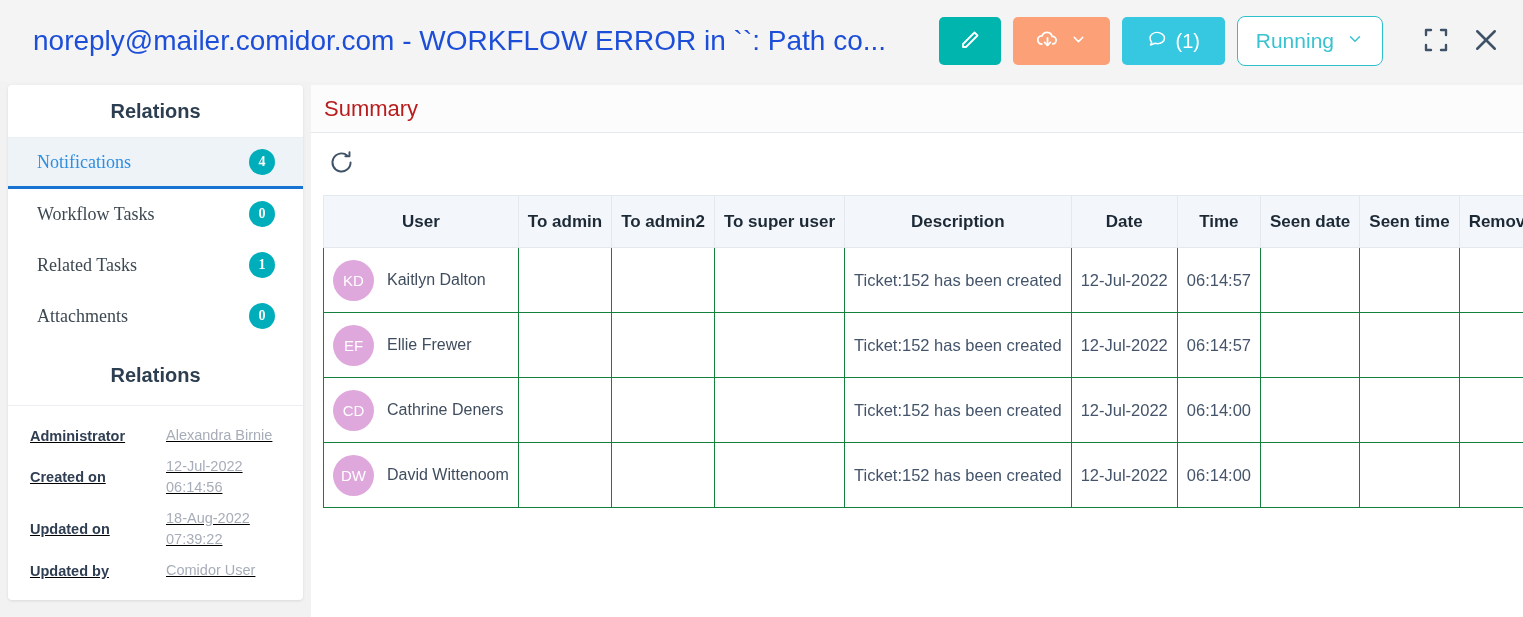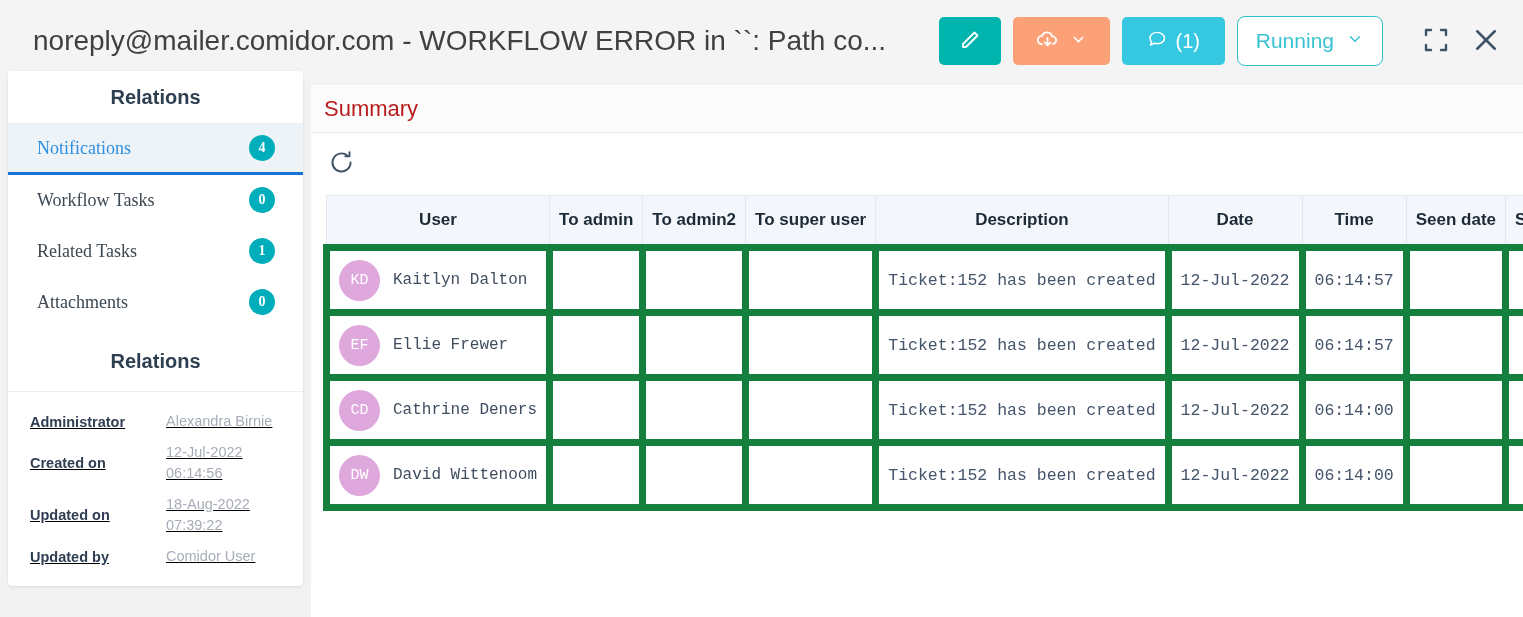--- a/index.html
+++ b/index.html
@@ -14,21 +14,21 @@
 
   
   .header {
     position: absolute; left: 0; top: 0; width: 1523px; height: 82px;
     background: #f4f4f4;
     display: flex; align-items: center;
   }
   .win-title {
     margin-left: 33px;
     font-size: 28px;
-    color: #404040;
+    color: #1d4ed8;
     white-space: nowrap;
     overflow: hidden;
     max-width: 880px;
     font-weight: 400;
   }
   .hdr-actions {
     position: absolute; right: 18px; top: 0; height: 82px;
     display: flex; align-items: center; gap: 12px;
   }
   .btn {
@@ -49,21 +49,21 @@
   }
   .icon-btn {
     background: none; border: none; cursor: pointer; padding: 0;
     display: flex; align-items: center; justify-content: center;
     width: 38px; height: 38px;
   }
   .sep { width: 10px; }
 
   
   .sidebar {
-    position: absolute; left: 8px; top: 71px; width: 295px;
+    position: absolute; left: 8px; top: 85px; width: 295px;
     background: #ffffff; border-radius: 4px;
     box-shadow: 0 1px 3px rgba(0,0,0,0.10);
     padding-bottom: 6px;
     overflow: hidden;
   }
   .panel-title {
     text-align: center; font-size: 20px; font-weight: bold; color: #2c3e50;
     padding: 15px 0 14px;
   }
   .rel-list { border-top: 1px solid #eceff1; }
@@ -117,23 +117,23 @@
   table.grid { border-collapse: collapse; table-layout: fixed; }
   table.grid th {
     background: #f3f7fb; color: #1d2a36;
     font-size: 17px; font-weight: bold;
     height: 52px; padding: 0 9px;
     border: 1px solid #e3e9ef;
     text-align: center; white-space: nowrap;
   }
   table.grid td {
     height: 65px; padding: 0 9px;
-    border: 7px solid #15803d;
+    border: 1px solid #15803d;
     font-size: 16.5px; color: #44546a;
-    white-space: nowrap; vertical-align: middle; font-family: Liberation Mono, monospace;
+    white-space: nowrap; vertical-align: middle;
   }
   td.user-cell { padding-left: 10px; }
   .user-inner { display: flex; align-items: center; gap: 13px; }
   .avatar {
     width: 41px; height: 41px; border-radius: 50%;
     background: #dfa8dd; color: #ffffff;
     font-size: 15px;
     display: flex; align-items: center; justify-content: center;
     flex: none;
   }

